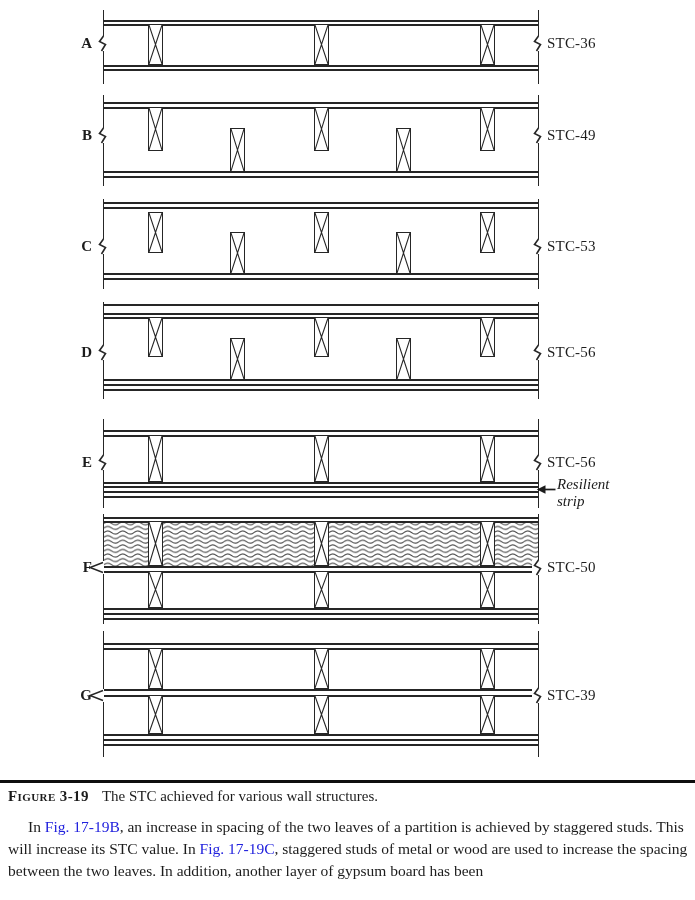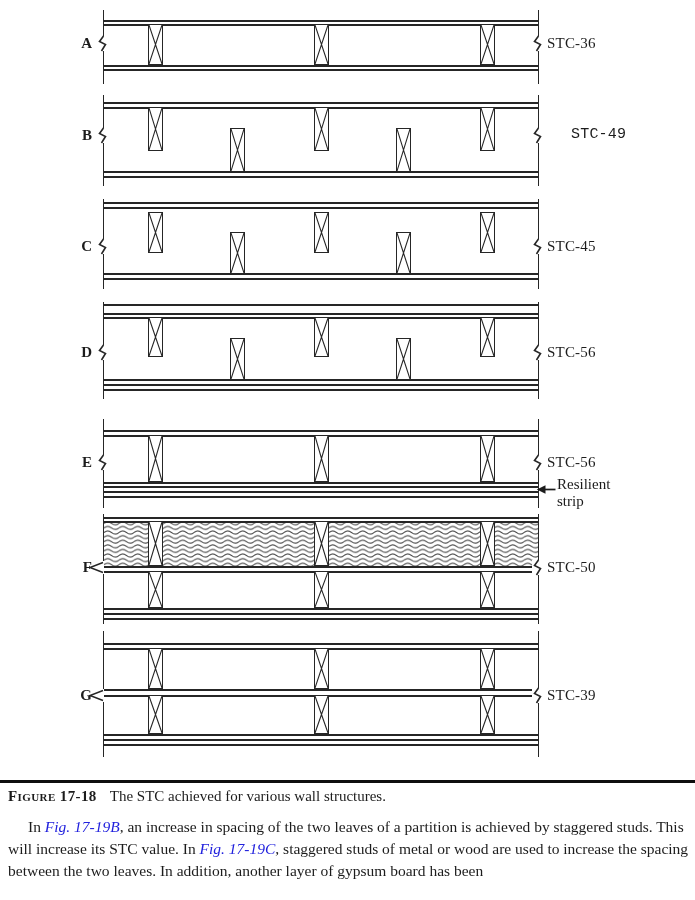--- a/index.html
+++ b/index.html
@@ -8,27 +8,27 @@
   .figure{position:absolute;left:0;top:0;width:695px;height:770px;}
   .hl{position:absolute;height:1.5px;background:#262626;}
   .vl{position:absolute;width:1.5px;background:#262626;}
   .stud{position:absolute;box-sizing:border-box;border:1.6px solid #262626;background:#fff;}
   .stud svg{display:block;width:100%;height:100%;}
   .insul{position:absolute;}
   .insul svg{display:block;}
   .sq{position:absolute;line-height:0;}
   .lbl-left{position:absolute;width:38px;text-align:right;font-weight:bold;font-size:15px;line-height:18px;}
   .lbl-right{position:absolute;font-size:15px;line-height:18px;letter-spacing:0.2px;white-space:nowrap;}
-  .annot{position:absolute;font-size:15px;line-height:16.5px;}
+  .annot{position:absolute;font-size:15px;line-height:16.5px;font-style:italic;}
   .figure-rule{position:absolute;left:0;top:780px;width:695px;height:2.6px;background:#0e0e0e;}
   .caption{position:absolute;left:8px;top:788px;font-size:15px;white-space:nowrap;}
   .cap-label{font-weight:bold;font-variant:small-caps;letter-spacing:0.4px;margin-right:13px;}
   .body-text{position:absolute;left:8px;top:816px;width:684px;margin:0;
              font-size:15.5px;line-height:21.8px;text-indent:20px;}
-  .xref{cursor:pointer;text-decoration:none;font-style:italic;}
+  .xref{cursor:pointer;text-decoration:none;}
 </style>
 </head>
 <body>
 
 <div class="page">
 
   <div class="figure" id="figure">
       <div class="hl" style="left: 103.5px; top: 20px; width: 435.5px;"></div>
       <div class="hl" style="left: 103.5px; top: 24px; width: 435.5px;"></div>
       <div class="hl" style="left: 103.5px; top: 65px; width: 435.5px;"></div>
@@ -93,21 +93,21 @@
       <div class="vl" style="left: 537.5px; top: 95px; height: 91px;"></div>
       <div class="sq" style="left: 97px; top: 127px;"><svg width="11" height="17" viewBox="0 0 11 17">
           <rect x="0" y="1" width="11" height="15" fill="#ffffff"></rect>
           <path d="M6.5 1 L2.5 6.5 L8.5 9.5 L4.5 16" fill="none" stroke="#262626" stroke-width="1.6"></path>
         </svg></div>
       <div class="sq" style="left: 532px; top: 127px;"><svg width="11" height="17" viewBox="0 0 11 17">
           <rect x="0" y="1" width="11" height="15" fill="#ffffff"></rect>
           <path d="M6.5 1 L2.5 6.5 L8.5 9.5 L4.5 16" fill="none" stroke="#262626" stroke-width="1.6"></path>
         </svg></div>
       <div class="lbl-left" style="left: 54px; top: 126px;">B</div>
-      <div class="lbl-right" style="left: 571px; top: 126px; font-family: Liberation Mono, monospace;">STC-49</div>
+      <div class="lbl-right" style="left: 547px; top: 126px;">STC-49</div>
       <div class="hl" style="left: 103.5px; top: 202px; width: 435.5px;"></div>
       <div class="hl" style="left: 103.5px; top: 207px; width: 435.5px;"></div>
       <div class="hl" style="left: 103.5px; top: 273px; width: 435.5px;"></div>
       <div class="hl" style="left: 103.5px; top: 278px; width: 435.5px;"></div>
       <div class="stud" style="left: 148px; top: 212px; width: 15px; height: 41px;">
         <svg viewBox="0 0 10 10" preserveAspectRatio="none">
           <path d="M0 0 L10 10 M10 0 L0 10" stroke="#262626" stroke-width="1.1" fill="none" vector-effect="non-scaling-stroke"></path>
         </svg>
       </div>
       <div class="stud" style="left: 314px; top: 212px; width: 15px; height: 41px;">
@@ -134,21 +134,21 @@
       <div class="vl" style="left: 537.5px; top: 199px; height: 90px;"></div>
       <div class="sq" style="left: 97px; top: 238px;"><svg width="11" height="17" viewBox="0 0 11 17">
           <rect x="0" y="1" width="11" height="15" fill="#ffffff"></rect>
           <path d="M6.5 1 L2.5 6.5 L8.5 9.5 L4.5 16" fill="none" stroke="#262626" stroke-width="1.6"></path>
         </svg></div>
       <div class="sq" style="left: 532px; top: 238px;"><svg width="11" height="17" viewBox="0 0 11 17">
           <rect x="0" y="1" width="11" height="15" fill="#ffffff"></rect>
           <path d="M6.5 1 L2.5 6.5 L8.5 9.5 L4.5 16" fill="none" stroke="#262626" stroke-width="1.6"></path>
         </svg></div>
       <div class="lbl-left" style="left: 54px; top: 237px;">C</div>
-      <div class="lbl-right" style="left: 547px; top: 237px;">STC-45</div>
+      <div class="lbl-right" style="left: 547px; top: 237px;">STC-53</div>
       <div class="hl" style="left: 103.5px; top: 304px; width: 435.5px;"></div>
       <div class="hl" style="left: 103.5px; top: 313px; width: 435.5px;"></div>
       <div class="hl" style="left: 103.5px; top: 317px; width: 435.5px;"></div>
       <div class="hl" style="left: 103.5px; top: 379px; width: 435.5px;"></div>
       <div class="hl" style="left: 103.5px; top: 384px; width: 435.5px;"></div>
       <div class="hl" style="left: 103.5px; top: 389px; width: 435.5px;"></div>
       <div class="stud" style="left: 148px; top: 317px; width: 15px; height: 40px;">
         <svg viewBox="0 0 10 10" preserveAspectRatio="none">
           <path d="M0 0 L10 10 M10 0 L0 10" stroke="#262626" stroke-width="1.1" fill="none" vector-effect="non-scaling-stroke"></path>
         </svg>
@@ -335,20 +335,20 @@
     </svg>
   </div>
   <div class="annot" style="left:557px;top:476px;">
     <div>Resilient</div>
     <div>strip</div>
   </div>
 
   <div class="figure-rule"></div>
 
   <div class="caption">
-    <span class="cap-label">Figure 17-18</span><span>The STC achieved for various wall structures.</span>
+    <span class="cap-label">Figure 3-19</span><span>The STC achieved for various wall structures.</span>
   </div>
 
   <p class="body-text">
     <span>In </span><a class="xref" style="color: rgb(33, 33, 221);">Fig. 17-19B</a><span>, an increase in spacing of the two leaves of a partition is achieved by staggered studs. This will increase its STC value. In </span><a class="xref" style="color: rgb(33, 33, 221);">Fig. 17-19C</a><span>, staggered studs of metal or wood are used to increase the spacing between the two leaves. In addition, another layer of gypsum board has been</span>
   </p>
 
 </div>
 
 </body></html>

